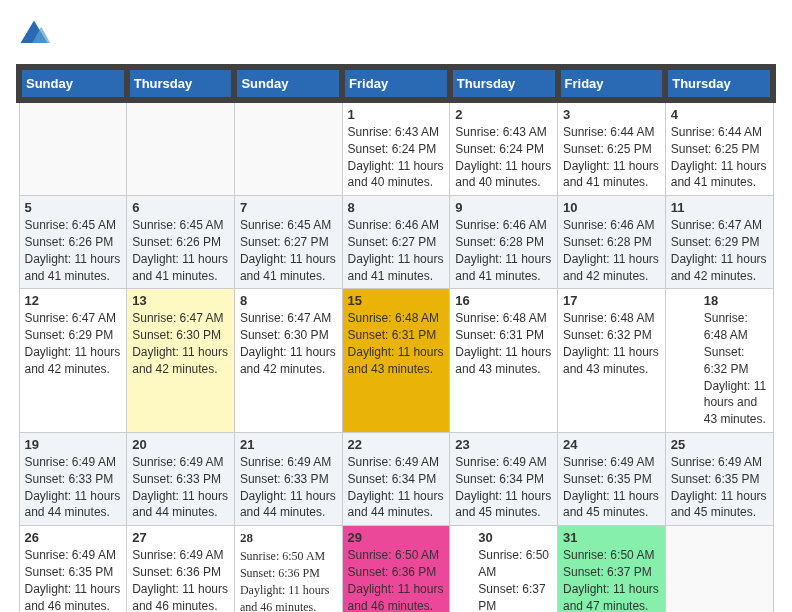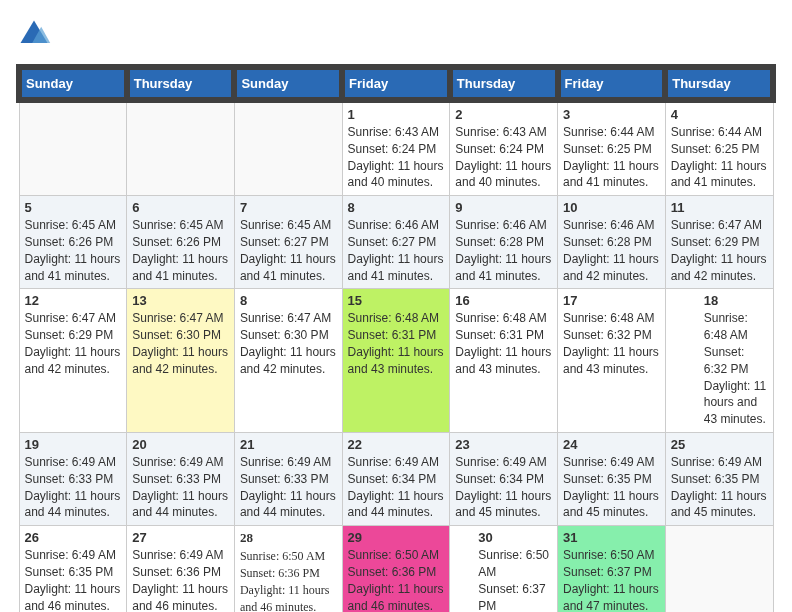--- a/index.html
+++ b/index.html
@@ -183,21 +183,21 @@
           <div class="day-info">Sunrise: 6:47 AM<br>Sunset: 6:29 PM<br>Daylight: 11 hours and 42 minutes.</div>
         </td>
         <td style="background: #fef9c3;">
           <span class="day-number">13</span>
           <div class="day-info">Sunrise: 6:47 AM<br>Sunset: 6:30 PM<br>Daylight: 11 hours and 42 minutes.</div>
         </td>
         <td style="background: rgb(255, 255, 255);">
           <span class="day-number">8</span>
           <div class="day-info">Sunrise: 6:47 AM<br>Sunset: 6:30 PM<br>Daylight: 11 hours and 42 minutes.</div>
         </td>
-        <td style="background: #bef264; margin-left: 48px;">
+        <td style="background: #eab308; margin-left: 48px;">
           <span class="day-number">15</span>
           <div class="day-info">Sunrise: 6:48 AM<br>Sunset: 6:31 PM<br>Daylight: 11 hours and 43 minutes.</div>
         </td>
         <td style="background: rgb(255, 255, 255);">
           <span class="day-number">16</span>
           <div class="day-info">Sunrise: 6:48 AM<br>Sunset: 6:31 PM<br>Daylight: 11 hours and 43 minutes.</div>
         </td>
         <td style="background: rgb(255, 255, 255);">
           <span class="day-number">17</span>
           <div class="day-info">Sunrise: 6:48 AM<br>Sunset: 6:32 PM<br>Daylight: 11 hours and 43 minutes.</div>

